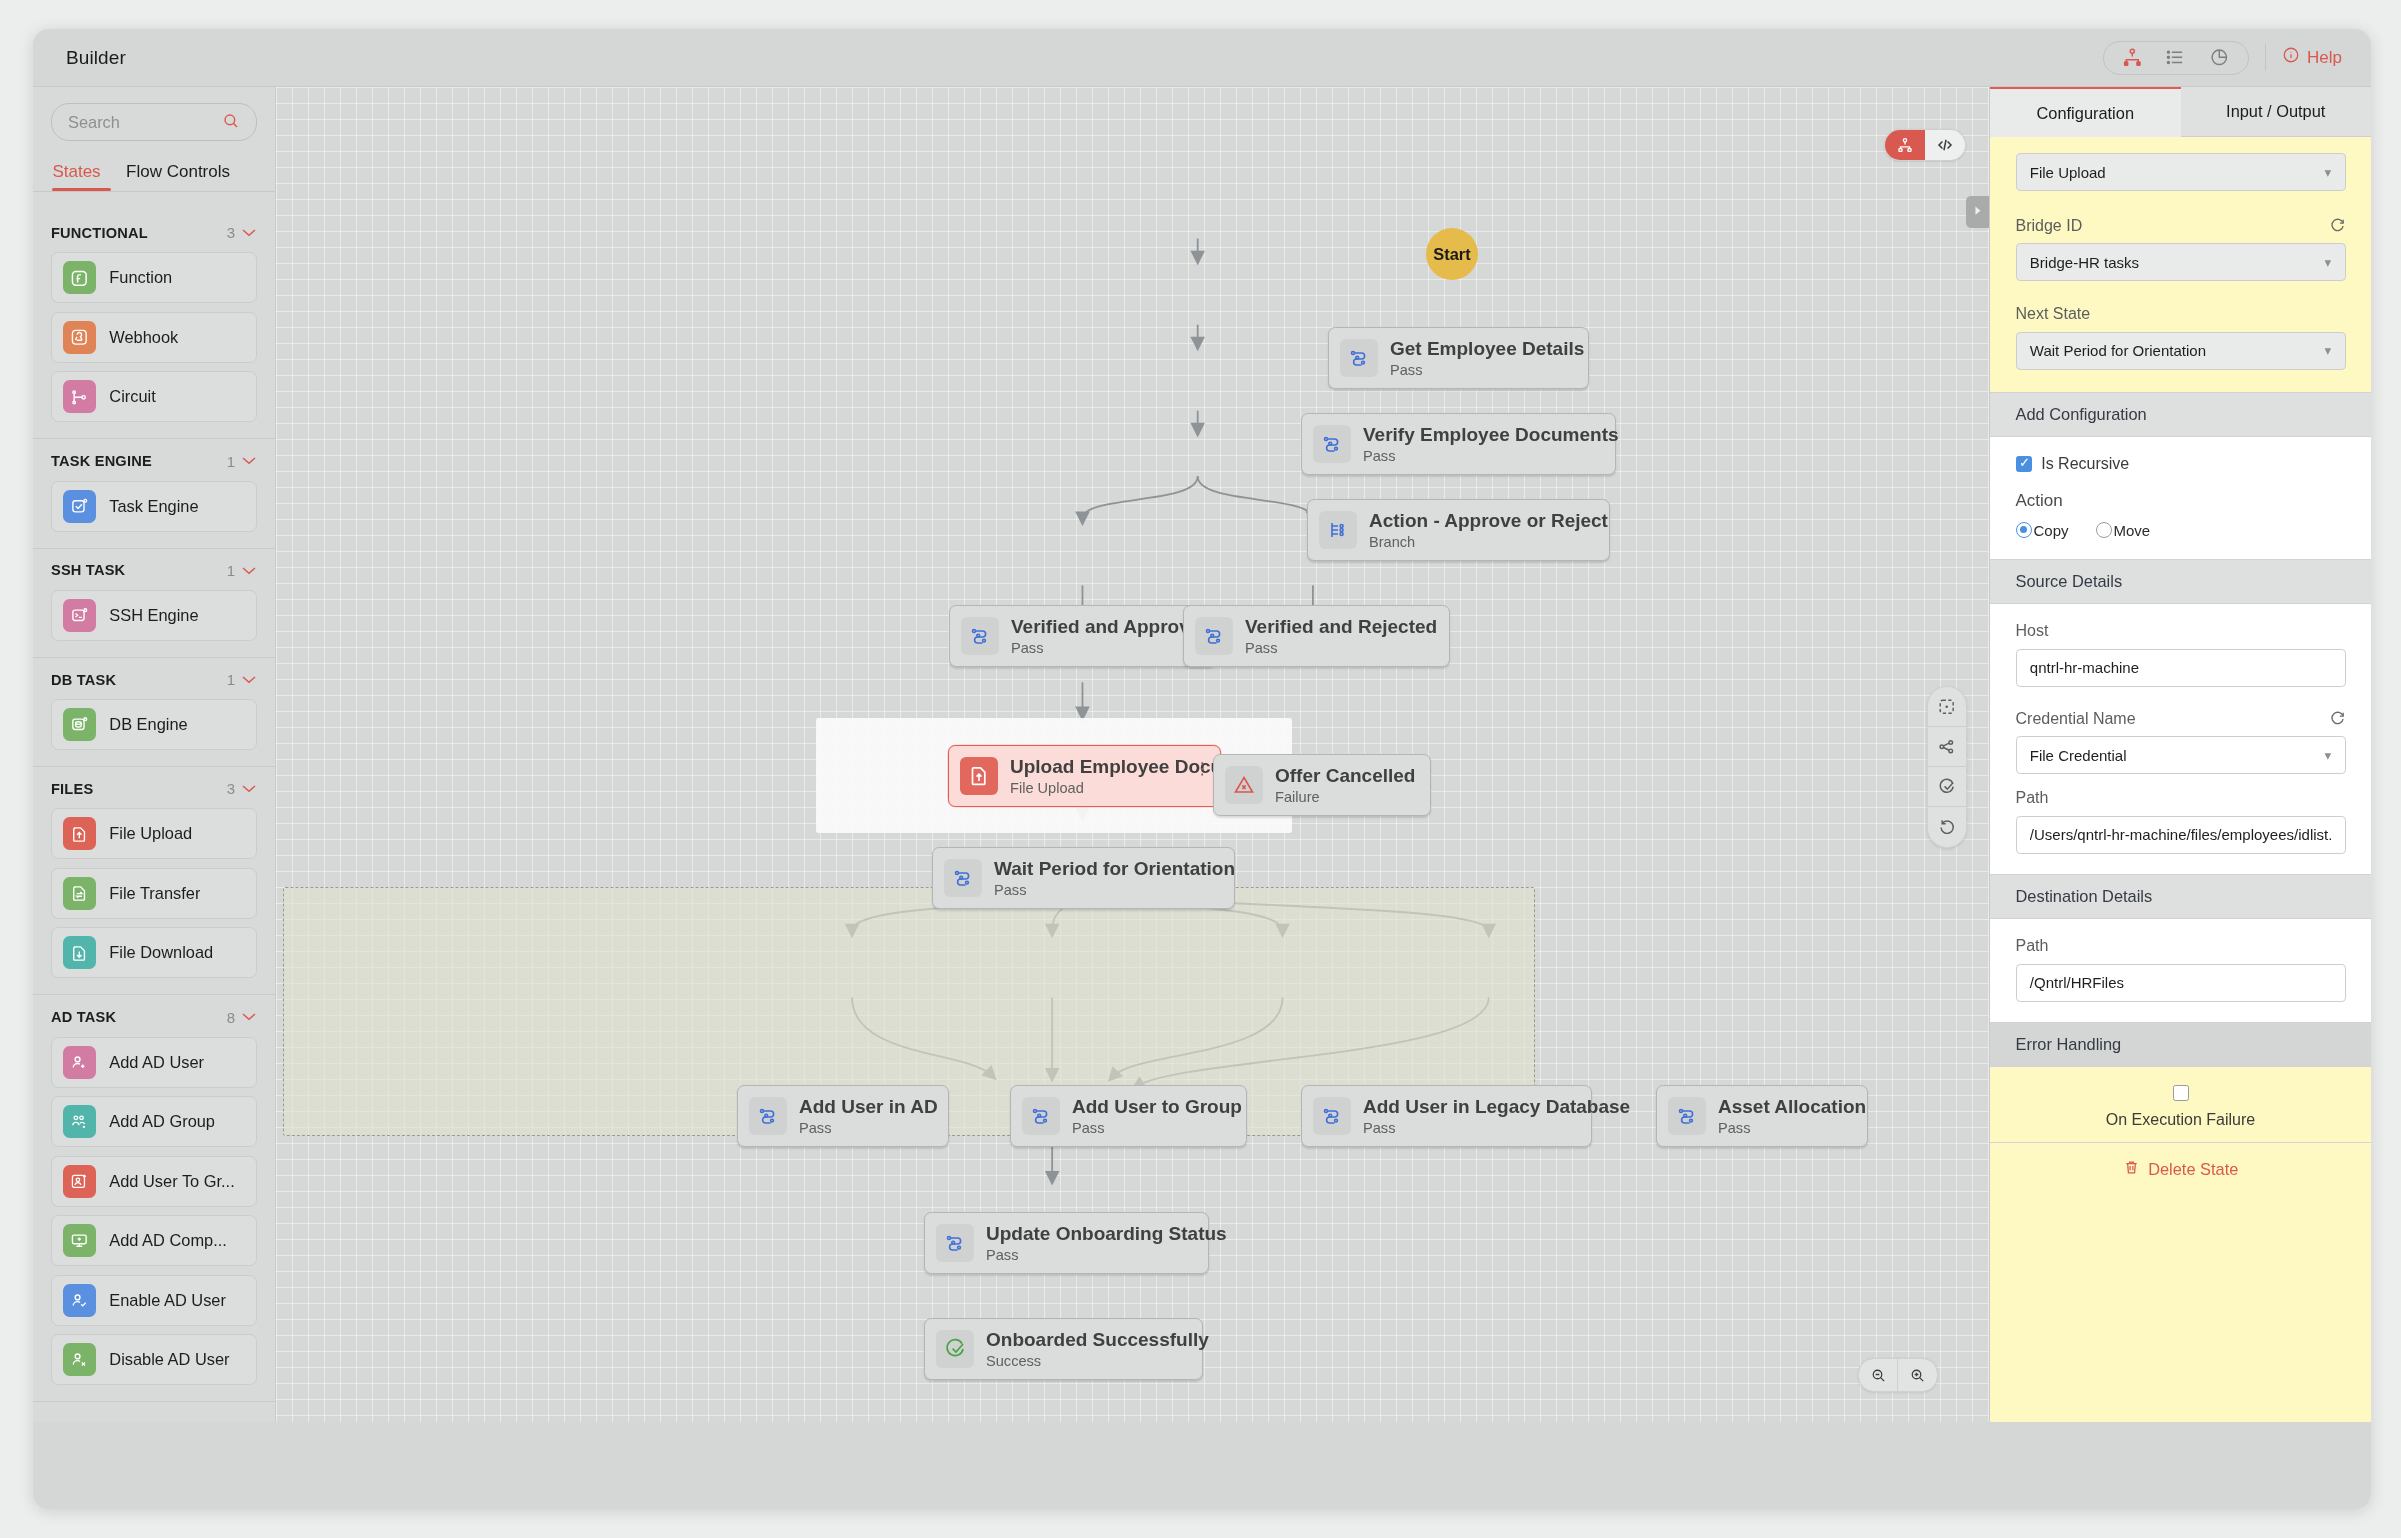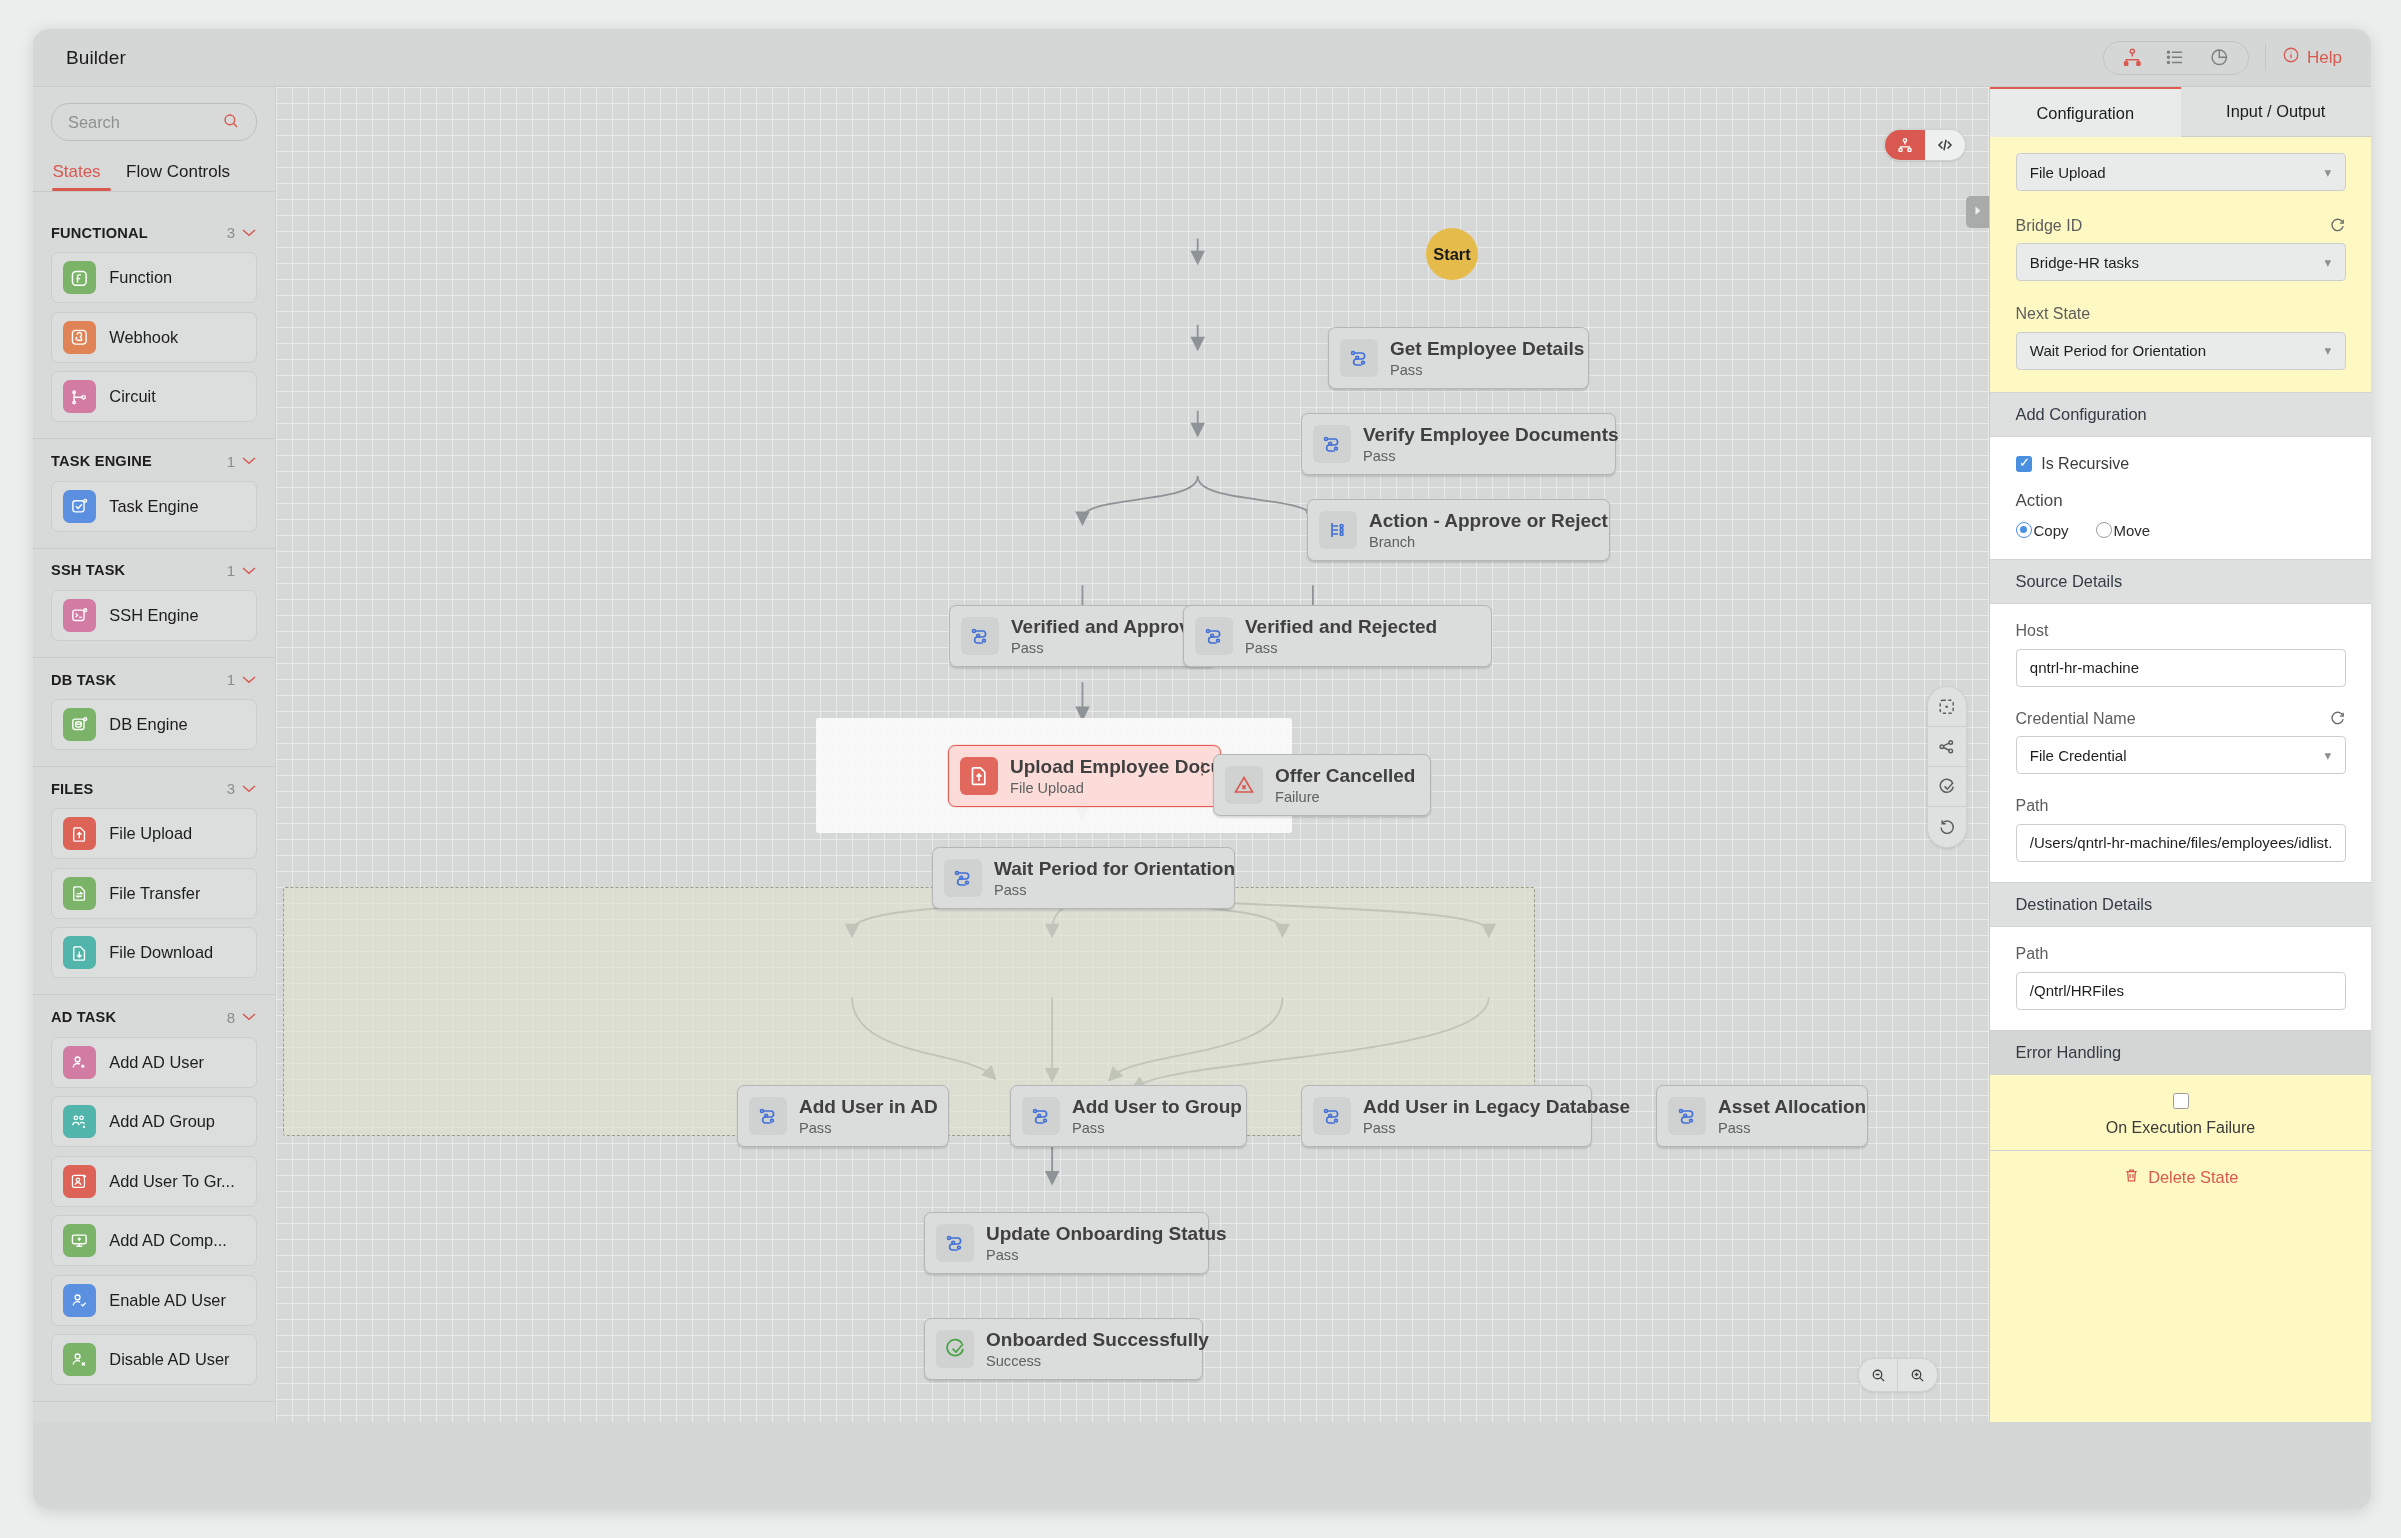--- a/index.html
+++ b/index.html
@@ -611,21 +611,21 @@
             <circle cx="10.2" cy="11.6" r="1.4"></circle>
             <circle cx="16" cy="16.6" r="1.4"></circle>
           </svg>
       </span>
       <span class="node-txt">
         <span class="node-title">Verified and Approved</span>
         <span class="node-sub">Pass</span>
       </span>
     </div>
 
-    <div class="node" style="left: 907px; top: 518px; width: 309px;">
+    <div class="node" style="left: 907px; top: 518px; width: 267px;">
       <span class="node-ic">
         <svg viewBox="0 0 24 24" fill="none" stroke="#3f6fd8" stroke-width="1.6">
             <circle cx="6" cy="7" r="1.5"></circle>
             <path d="M7.6 7h7a3 3 0 0 1 0 6h-5a3 3 0 0 0 0 6h5"></path>
             <circle cx="10.2" cy="11.6" r="1.4"></circle>
             <circle cx="16" cy="16.6" r="1.4"></circle>
           </svg>
       </span>
       <span class="node-txt">
         <span class="node-title">Verified and Rejected</span>
@@ -897,21 +897,21 @@
 
         <div class="flabel-row">
           <span class="flabel" style="margin:0">Credential Name</span>
           <span class="refresh-ic">
             <svg viewBox="0 0 24 24" fill="none" stroke="#6a6b6b" stroke-width="1.9">
                 <path d="M19.6 8.2A8 8 0 1 0 20 13"></path>
                 <path d="M20 4v4.6h-4.6"></path>
               </svg>
           </span>
         </div>
-        <div class="select white" style="background:#fff; margin-bottom: 23px;">
+        <div class="select white" style="background:#fff; margin-bottom: 15px;">
           <span>File Credential</span>
           <span class="caret">▾</span>
         </div>
 
         <div class="flabel">Path</div>
         <div class="input white">
           <span style="white-space:nowrap; overflow:hidden;">/Users/qntrl-hr-machine/files/employees/idlist.c</span>
         </div>
       </div>
 

